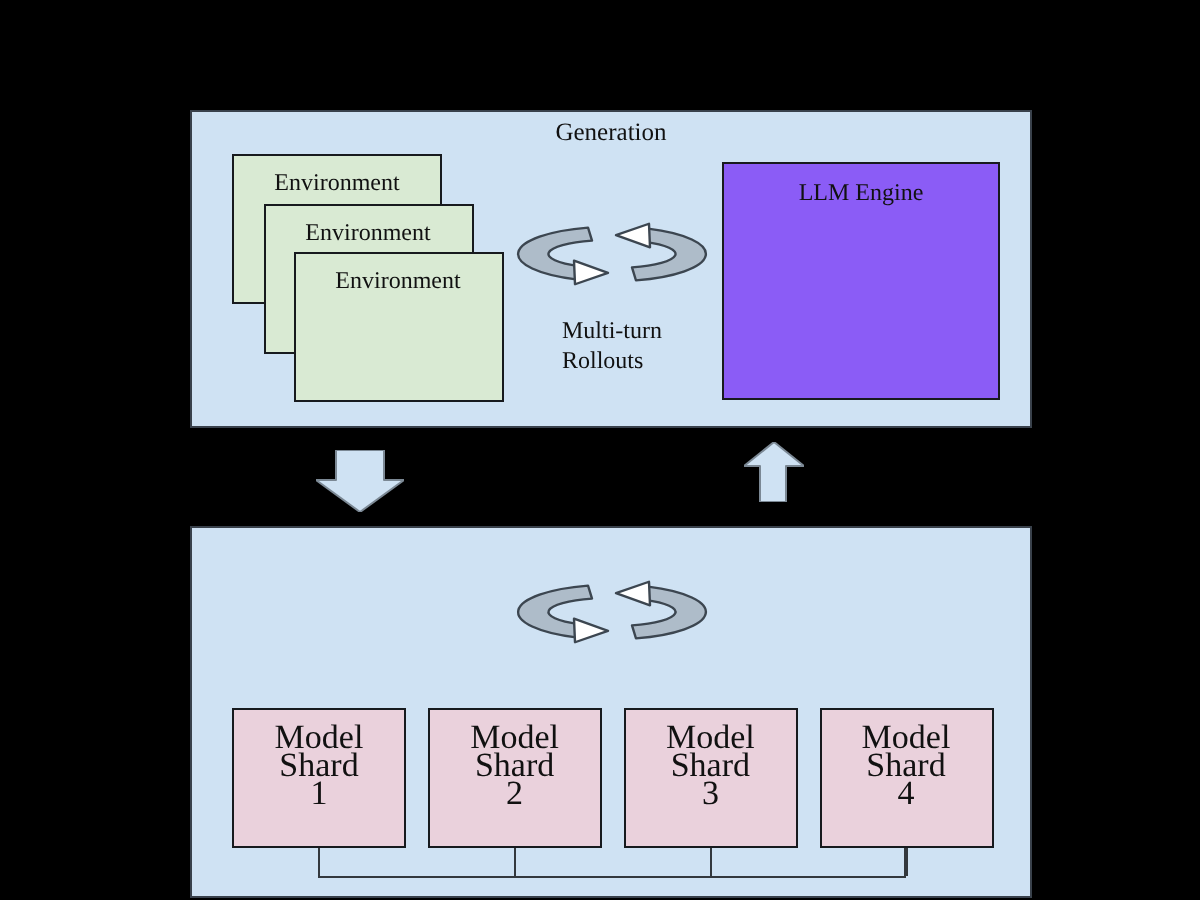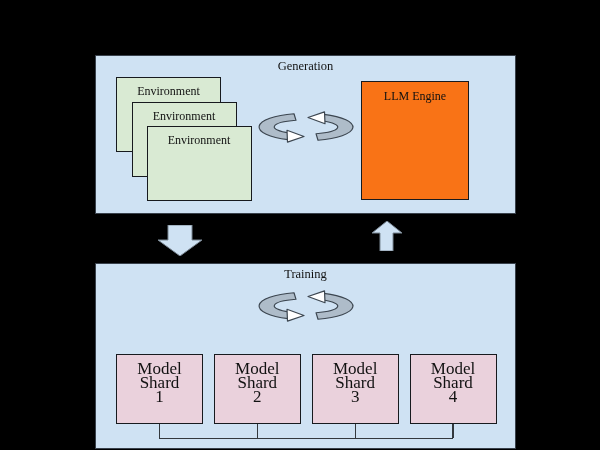--- a/index.html
+++ b/index.html
@@ -24,22 +24,22 @@
   #env-box-1{left:20px;top:21px;}
   #env-box-2{left:35.5px;top:45.5px;}
   #env-box-3{left:50.5px;top:70px;}
   .cycle-icon{position:absolute;width:104px;height:34px;}
   #gen-cycle-icon{left:158px;top:54px;}
   #train-cycle-icon{left:158px;top:25px;}
   #rollouts-label{
     position:absolute;left:185px;top:102px;font-size:12px;line-height:15px;
   }
   #llm-engine-box{
-    position:absolute;left:265px;top:25px;width:108px;height:119px;
-    background:#f97316;border:1.5px solid #171a1e;box-sizing:border-box;
+    position:absolute;left:265px;top:25px;width:139px;height:119px;
+    background:#8b5cf6;border:1.5px solid #171a1e;box-sizing:border-box;
     text-align:center;font-size:12px;padding-top:7px;
   }
   .flow-arrow{position:absolute;}
   #down-arrow{left:158px;top:210px;}
   #up-arrow{left:372px;top:206px;}
   #training-loop-label{
     position:absolute;left:0;top:63px;width:100%;text-align:center;font-size:12px;
   }
   .shard-box{
     position:absolute;top:90px;width:87px;height:70px;background:#ead1dc;
@@ -81,36 +81,39 @@
 
     <svg id="gen-cycle-icon" class="cycle-icon" viewBox="0 0 104 36" preserveAspectRatio="none">
       <g stroke="#3c4650" stroke-width="1.2" stroke-linejoin="round">
         <path d="M40,4 A47,14.5 0 0 0 34,31.4 L35.5,24.4 A32,7.5 0 0 1 42,10.9 Z" fill="#aebcc9"></path>
         <path d="M33,21.5 L50,28 L33.5,34 Z" fill="#ffffff"></path>
         <path d="M64,32 A47,14.5 0 0 0 70,4.6 L68.5,11.6 A32,7.5 0 0 1 62,25.1 Z" fill="#aebcc9"></path>
         <path d="M71,14.5 L54,8 L70.5,2 Z" fill="#ffffff"></path>
       </g>
     </svg>
 
+    <div id="rollouts-label">
+      <div>Multi-turn</div>
+      <div>Rollouts</div>
+    </div>
 
     <div id="llm-engine-box">
       <span>LLM Engine</span>
     </div>
   </div>
 
   <svg id="down-arrow" class="flow-arrow" width="44" height="31" viewBox="0 0 44 31">
     <polygon points="10,0 34,0 34,15 44,15 22,31 0,15 10,15" fill="#cfe2f3" stroke="#7b8894" stroke-width="1" stroke-linejoin="round"></polygon>
   </svg>
 
   <svg id="up-arrow" class="flow-arrow" width="30" height="30" viewBox="0 0 30 30">
     <polygon points="15,0 30,12 21,12 21,30 8,30 8,12 0,12" fill="#cfe2f3" stroke="#7b8894" stroke-width="1" stroke-linejoin="round"></polygon>
   </svg>
 
   <div id="training-panel" class="panel">
-    <div class="panel-title">Training</div>
 
     <svg id="train-cycle-icon" class="cycle-icon" viewBox="0 0 104 36" preserveAspectRatio="none">
       <g stroke="#3c4650" stroke-width="1.2" stroke-linejoin="round">
         <path d="M40,4 A47,14.5 0 0 0 34,31.4 L35.5,24.4 A32,7.5 0 0 1 42,10.9 Z" fill="#aebcc9"></path>
         <path d="M33,21.5 L50,28 L33.5,34 Z" fill="#ffffff"></path>
         <path d="M64,32 A47,14.5 0 0 0 70,4.6 L68.5,11.6 A32,7.5 0 0 1 62,25.1 Z" fill="#aebcc9"></path>
         <path d="M71,14.5 L54,8 L70.5,2 Z" fill="#ffffff"></path>
       </g>
     </svg>
 

